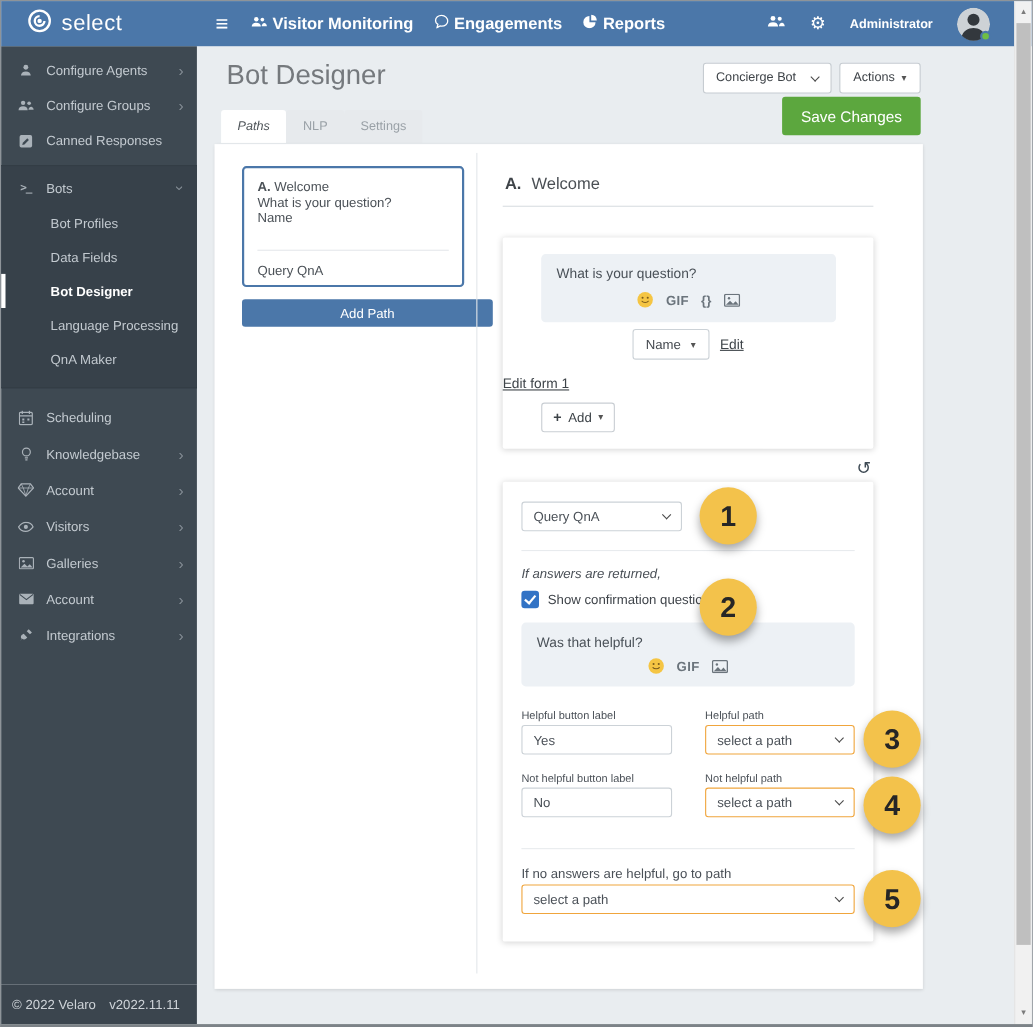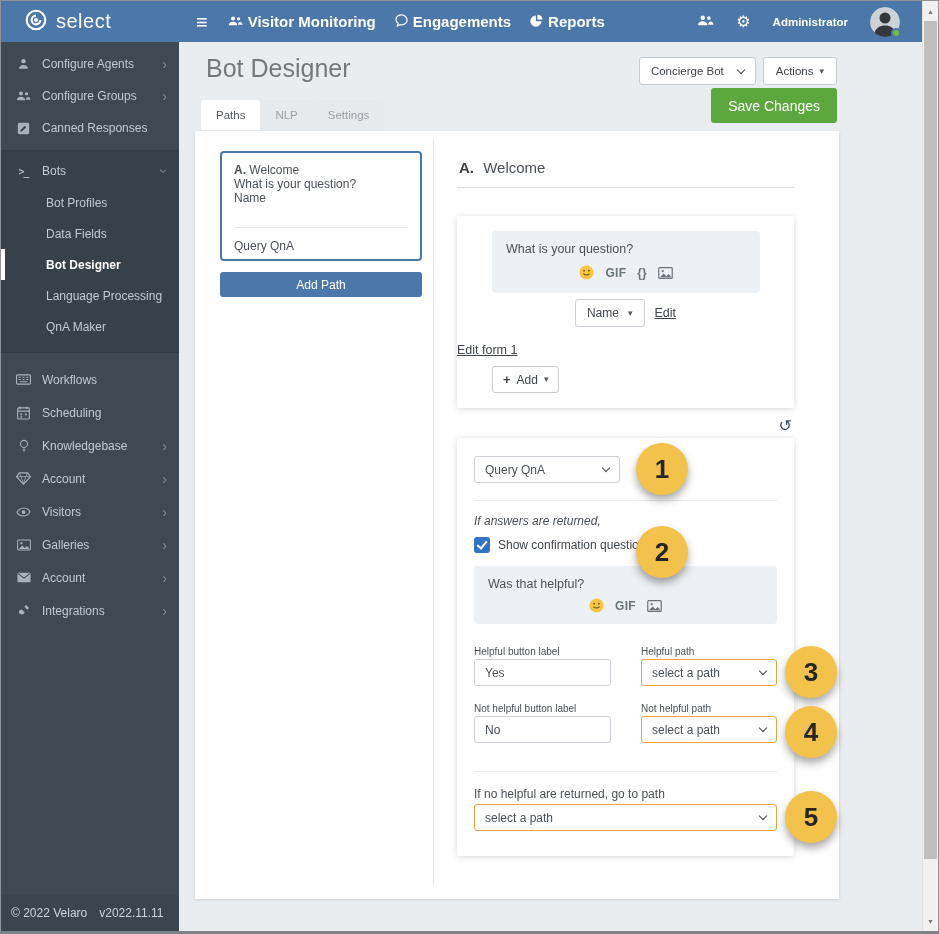--- a/index.html
+++ b/index.html
@@ -53,32 +53,32 @@
                 color: #3e4348; cursor: pointer; }
   .actions-btn { display: flex; align-items: center; gap: 6px; height: 28px; background: #fff;
                  border: 1px solid #c6ccd1; border-radius: 3px; padding: 0 12px; font-size: 11.5px;
                  color: #3e4348; font-family: inherit; cursor: pointer; }
   .save-btn { position: absolute; top: 46px; right: 101px; height: 35px; padding: 0 17px;
               background: #5ca73e; border: none; border-radius: 3px; color: #fff; font-size: 14px;
               font-family: inherit; cursor: pointer; }
   .tabs { position: absolute; left: 22px; top: 58px; display: flex; }
   .tab { padding: 9px 15px; font-size: 11.5px; color: #9aa1a7; background: #e7eaed;
          border-radius: 3px 3px 0 0; cursor: pointer; }
-  .tab.active { background: #fff; color: #4f555a; }
+  .tab.active { background: #fff; color: #4f555a; font-style: italic; }
 
   .panel { position: absolute; left: 16px; top: 89px; width: 644px; height: 768px; background: #fff;
            box-shadow: 0 1px 3px rgba(0,0,0,.12); }
 
   
   .path-card { position: absolute; left: 25px; top: 20px; width: 202px; height: 110px; background: #fff;
                border: 2px solid #4b77a9; border-radius: 4px; padding: 10px 12px; font-size: 12px;
                color: #4b5157; cursor: pointer; }
   .pc-line { line-height: 14px; margin-bottom: 0; }
   .pc-div { border-top: 1px solid #e5e8eb; margin: 22px 0 11px; }
-  .add-path { position: absolute; left: 25px; top: 141px; width: 202px; height: 25px; background: #4b77a9;
+  .add-path { position: absolute; left: 25px; top: 141px; width: 228px; height: 25px; background: #4b77a9;
               color: #fff; border: none; border-radius: 3px; font-size: 12px; font-family: inherit; cursor: pointer; }
   .vdiv { position: absolute; left: 238px; top: 8px; bottom: 14px; width: 1px; background: #e3e7ea; }
 
   
   .editor { position: absolute; left: 262px; top: 28px; width: 337px; }
   .ed-head { font-size: 15px; color: #4a4f54; padding: 0 0 11px 2px; border-bottom: 1px solid #d9dee2; }
   .ed-head b { margin-right: 5px; color: #3e4348; }
   .card { position: absolute; left: 0; width: 337px; background: #fff; border-radius: 2px;
           box-shadow: 0 1px 6px rgba(0,0,0,.16); }
   .card1 { top: 57px; height: 192px; }
@@ -272,29 +272,20 @@
           <span>Language Processing</span>
         </div>
       <div class="s-sub">
           <span>QnA Maker</span>
         </div>
     </div>
 
     <div class="s-rest">
       <div class="s-item">
         <span class="s-ic">
-          <svg width="15" height="11" viewBox="0 0 16 11">
-              <rect x="0.6" y="0.6" width="14.8" height="9.8" rx="1" fill="none" stroke="currentColor" stroke-width="1.2"></rect>
-              <path d="M3 3.2h2M7 3.2h2M11 3.2h2M3 5.6h2M7 5.6h2M11 5.6h2M4 8h8" stroke="currentColor" stroke-width="1.1"></path>
-            </svg>
-        </span>
-        <span class="s-lb">Workflows</span>
-      </div>
-      <div class="s-item">
-        <span class="s-ic">
           <svg width="13" height="14" viewBox="0 0 14 15">
               <rect x="0.7" y="2" width="12.6" height="12" rx="1" fill="none" stroke="currentColor" stroke-width="1.2"></rect>
               <path d="M3.5 0.5v3M10.5 0.5v3M1 5.5h12" stroke="currentColor" stroke-width="1.2"></path>
               <path d="M3.5 8h2v2h-2zM8.5 8h2v2h-2zM3.5 11h2v1.5h-2z" fill="currentColor"></path>
             </svg>
         </span>
         <span class="s-lb">Scheduling</span>
       </div>
       <div class="s-item">
         <span class="s-ic">
@@ -501,21 +492,21 @@
           <label class="f-lbl" style="left:17px; top:265px;">Not helpful button label</label>
           <input class="f-input" style="left: 17px; top: 278px;" value="No">
           <label class="f-lbl" style="left:184px; top:265px;">Not helpful path</label>
           <div class="sel warn sel-path" style="left:184px; top:278px;">
             <span>select a path</span>
             <span class="chev"></span>
           </div>
           <div class="badge b4">4</div>
 
           <div class="hr2"></div>
-          <div class="txt-noans">If no helpful are returned, go to path</div>
+          <div class="txt-noans">If no answers are helpful, go to path</div>
           <div class="sel warn sel-full">
             <span>select a path</span>
             <span class="chev"></span>
           </div>
           <div class="badge b5">5</div>
         </div>
       </div>
     </section>
   </main>
 

